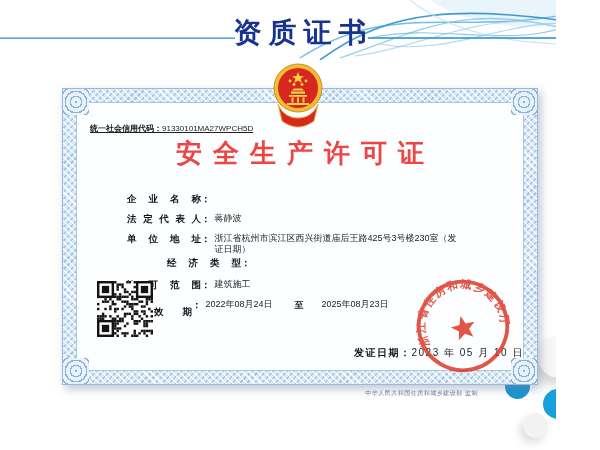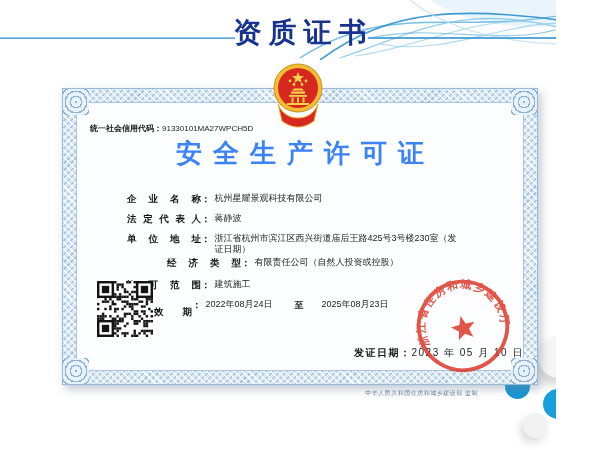--- a/index.html
+++ b/index.html
@@ -25,24 +25,24 @@
       repeating-linear-gradient(-45deg, rgba(130,168,206,.55) 0 1.5px, transparent 1.5px 5px);
     border:1px solid #9ab9da;
     box-shadow:3px 4px 9px rgba(110,130,155,.45);}
   .corner{position:absolute;width:26px;height:26px;z-index:3;
     background:repeating-radial-gradient(circle at 50% 50%, #8fb3d6 0 1.5px, rgba(233,243,250,.9) 1.5px 5px);}
   .corner.tl{left:0;top:0;} .corner.tr{right:0;top:0;}
   .corner.bl{left:0;bottom:0;} .corner.br{right:0;bottom:0;}
   .cert-inner{position:relative;width:100%;height:100%;background:#fcfeff;
     border:1px solid #a9c6e2;box-sizing:border-box;}
 
-  .credit{position:absolute;left:13px;top:20px;font-size:8px;color:#222;}
+  .credit{position:absolute;left:13px;top:20px;font-size:8px;color:#222;text-decoration:underline;}
   .credit .b{font-weight:bold;color:#111;}
   .cert-title{position:absolute;left:0;top:33px;width:100%;text-align:center;
-    font-size:26px;font-weight:bold;color:#3b82f6;letter-spacing:11px;text-indent:11px;}
+    font-size:26px;font-weight:bold;color:#ef4444;letter-spacing:11px;text-indent:11px;}
   .serial{position:absolute;left:0;top:70px;width:100%;text-align:center;font-size:8.5px;color:#222;}
   .serial .b{font-weight:bold;}
 
   .row{position:absolute;left:50px;display:flex;align-items:flex-start;font-size:9px;color:#222;}
   .flabel{display:inline-block;width:74px;font-weight:bold;color:#111;font-size:9.5px;
     text-align:justify;text-align-last:justify;}
   .fcolon{font-weight:bold;color:#111;font-size:9.5px;}
   .fvalue{padding-left:4px;max-width:250px;line-height:11px;}
   .r0{top:90px;} .r1{top:110px;} .r2{top:130px;} .r3{top:154px;padding-left:40px;} .r4{top:176px;}
   .rv{top:196px;left:77px;}
@@ -123,36 +123,34 @@
       <div class="credit">
         <span class="b">统一社会信用代码：</span><span>91330101MA27WPCH5D</span>
       </div>
 
       <div class="cert-title">安全生产许可证</div>
 
 
       <div class="row r0">
         <span class="flabel">企业名称</span>
           <span class="fcolon">：</span>
-        <span class="fvalue">杭州星耀景观科技有限公司</span>
       </div>
       <div class="row r1">
         <span class="flabel">法定代表人</span>
           <span class="fcolon">：</span>
         <span class="fvalue">蒋静波</span>
       </div>
       <div class="row r2">
         <span class="flabel">单位地址</span>
           <span class="fcolon">：</span>
         <span class="fvalue">浙江省杭州市滨江区西兴街道庙后王路425号3号楼230室（发证日期）</span>
       </div>
       <div class="row r3">
         <span class="flabel">经济类型</span>
           <span class="fcolon">：</span>
-        <span class="fvalue">有限责任公司（自然人投资或控股）</span>
       </div>
       <div class="row r4">
         <span class="flabel">许可范围</span>
           <span class="fcolon">：</span>
         <span class="fvalue">建筑施工</span>
       </div>
 
       <div class="row rv">
         <span class="flabel">效期</span>
           <span class="fcolon">：</span>

